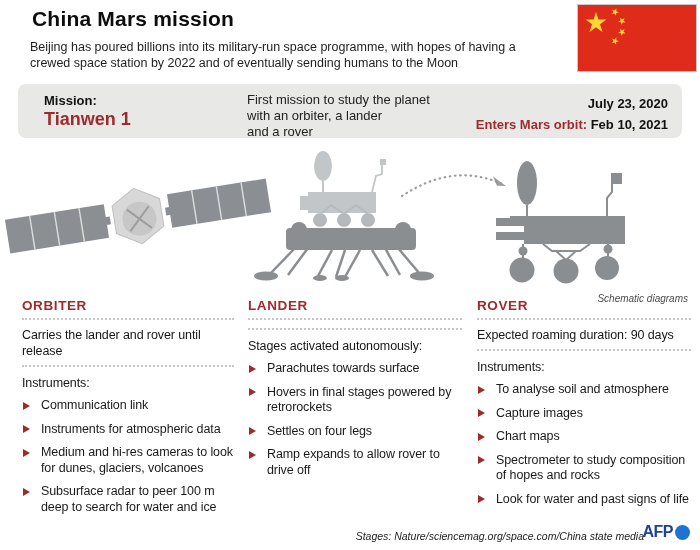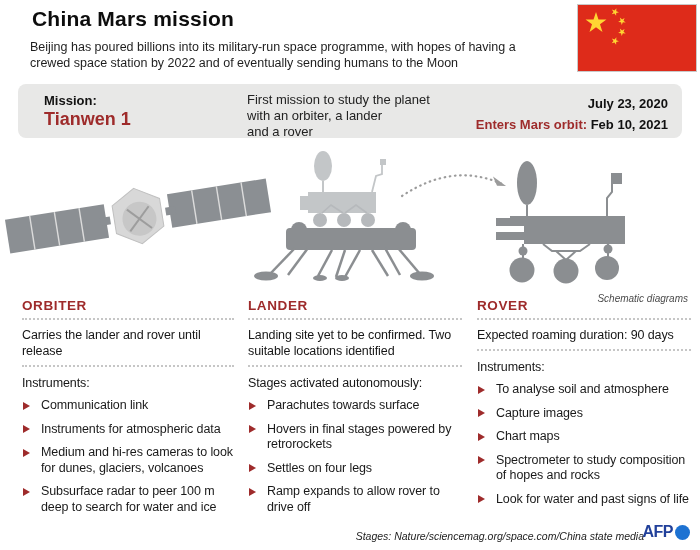--- a/index.html
+++ b/index.html
@@ -173,21 +173,20 @@
       <li><span class="tri"></span><span>Communication link</span></li>
       <li><span class="tri"></span><span>Instruments for atmospheric data</span></li>
       <li><span class="tri"></span><span>Medium and hi-res cameras to look for dunes, glaciers, volcanoes</span></li>
       <li><span class="tri"></span><span>Subsurface radar to peer 100 m deep to search for water and ice</span></li>
     </ul>
   </div>
 
   <div class="col col-2">
     <div class="col-header">LANDER</div>
     <div class="dotline"></div>
-    <div class="col-desc">Landing site yet to be confirmed. Two suitable locations identified</div>
     <div class="dotline"></div>
     <div class="list-title">Stages activated autonomously:</div>
     <ul class="items">
       <li><span class="tri"></span><span>Parachutes towards surface</span></li>
       <li><span class="tri"></span><span>Hovers in final stages powered by retrorockets</span></li>
       <li><span class="tri"></span><span>Settles on four legs</span></li>
       <li><span class="tri"></span><span>Ramp expands to allow rover to drive off</span></li>
     </ul>
   </div>
 

